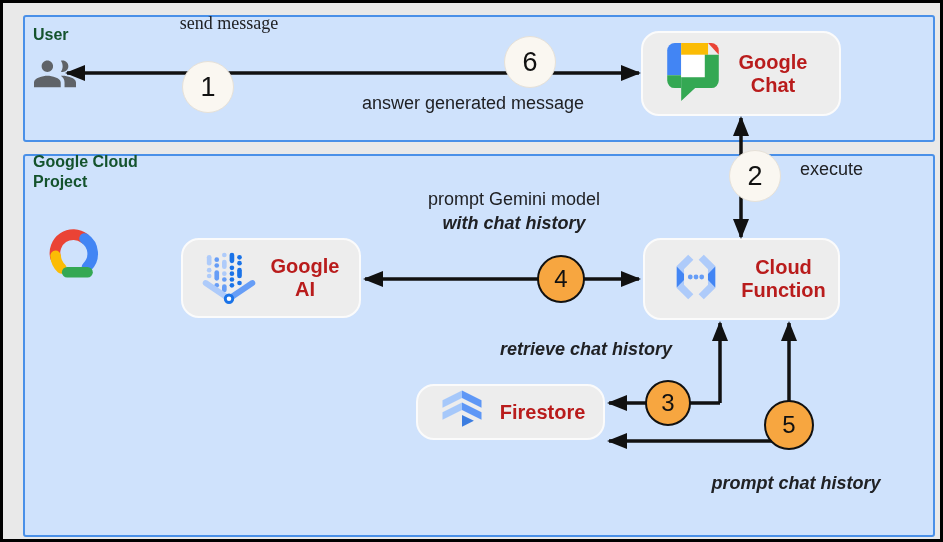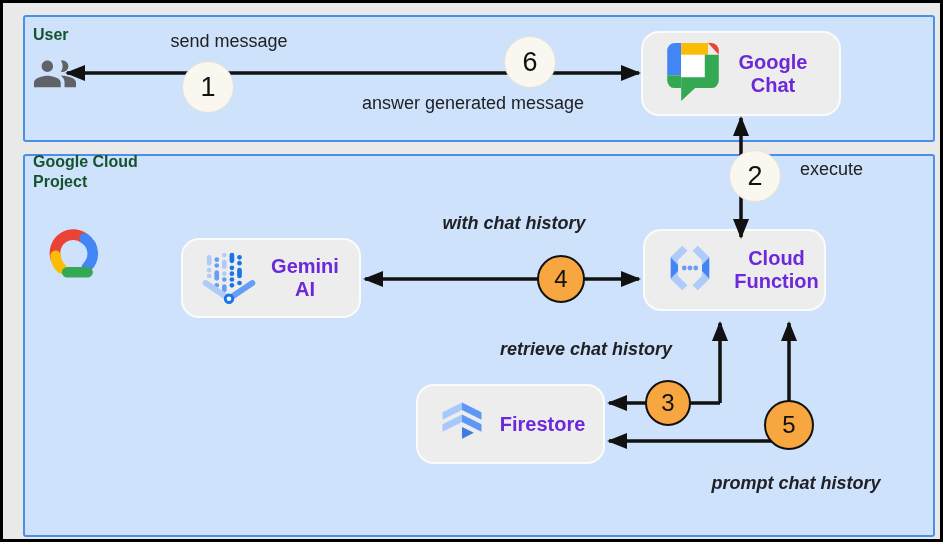--- a/index.html
+++ b/index.html
@@ -4,34 +4,34 @@
 <style>
   html,body{margin:0;padding:0;background:#cfcfcf;font-family:"Liberation Sans",sans-serif;}
   #stage{position:relative;width:943px;height:542px;background:#e9e9e9;border:3px solid #000;box-sizing:border-box;overflow:hidden;}
   .zone{position:absolute;background:#cfe2fc;border:2px solid #4a90e8;border-radius:3px;box-sizing:border-box;z-index:1;}
   #zone-user{left:20px;top:12px;width:912px;height:127px;}
   #zone-gcp{left:20px;top:151px;width:912px;height:383px;}
   .zone-label{position:absolute;font-size:16px;color:#14532d;z-index:5;line-height:1.25;font-weight:bold;}
   #user-label{left:30px;top:22px;}
   #gcp-label{left:30px;top:149px;width:145px;}
   .node{position:absolute;background:#ededed;border:2px solid #fbfbfb;border-radius:18px;display:flex;align-items:center;justify-content:center;gap:12px;box-sizing:border-box;z-index:4;}
-  .node .label{font-size:20px;font-weight:bold;color:#6d28d9;text-align:center;line-height:1.15;}
+  .node .label{font-size:20px;font-weight:bold;color:#b91c1c;text-align:center;line-height:1.15;}
   #node-chat{left:638px;top:28px;width:200px;height:85px;}
   #node-chat .label{width:84px;}
   #node-vertex{left:178px;top:235px;width:180px;height:80px;}
   #node-vertex .label{width:72px;}
-  #node-cf{left:640px;top:226px;width:183px;height:82px;padding-left:18px;}
+  #node-cf{left:640px;top:235px;width:197px;height:82px;padding-left:18px;}
   #node-cf .label{width:98px;}
-  #node-firestore{left:413px;top:381px;width:189px;height:80px;}
+  #node-firestore{left:413px;top:381px;width:189px;height:56px;}
   #node-firestore .label{white-space:nowrap;}
   .icon{flex:0 0 auto;display:block;}
   .note{position:absolute;font-size:18px;color:#202124;z-index:5;white-space:nowrap;}
   .note.center{transform:translateX(-50%);}
   .note.bold{font-weight:bold;font-style:italic;}
-  #note-send{left:226px;top:28px;}
+  #note-send{left:226px;top:10px;font-family:Liberation Serif, serif;}
   #note-answer{left:470px;top:90px;text-align:center;}
   #note-execute{left:797px;top:156px;}
   #note-prompt1{left:511px;top:186px;}
   #note-prompt2{left:511px;top:210px;}
   #note-retrieve{left:583px;top:336px;}
   #note-update{left:793px;top:470px;}
   #arrows{position:absolute;left:0;top:0;width:943px;height:542px;z-index:5;pointer-events:none;}
   .badge{position:absolute;border-radius:50%;display:flex;align-items:center;justify-content:center;color:#111;z-index:6;box-sizing:border-box;}
   .badge.neutral{width:52px;height:52px;background:#faf7f1;border:1px solid #e6e1d8;font-size:27px;}
   .badge.orange{background:#f7a640;border:2.5px solid #111;font-size:24px;}
@@ -138,21 +138,21 @@
           <circle cx="33" cy="8" r="2"></circle>
             <circle cx="33" cy="13" r="2"></circle>
             <rect x="31" y="17" width="4" height="9" rx="2"></rect>
             <circle cx="33" cy="30" r="2"></circle>
         </g>
         <path d="M4 30 L24 43.5" stroke="#aecbfa" stroke-width="5" stroke-linecap="round" fill="none"></path>
         <path d="M44 30 L24 43.5" stroke="#669df6" stroke-width="5" stroke-linecap="round" fill="none"></path>
         <circle cx="24" cy="43.5" r="3.2" fill="#fff" stroke="#1a73e8" stroke-width="2.5"></circle>
       </svg>
     </span>
-    <span class="label">Gemini AI</span>
+    <span class="label">Google AI</span>
   </div>
 
   <div class="node" id="node-cf">
     <span class="icon">
       <svg width="54" height="50" viewBox="0 0 48 48">
         <polyline points="19,5 9,15 9,33 19,43" fill="none" stroke="#aecbfa" stroke-width="7"></polyline>
         <polygon points="5.5,14 12.5,21 12.5,27 5.5,34" fill="#4285f4"></polygon>
         <polyline points="29,5 39,15 39,33 29,43" fill="none" stroke="#aecbfa" stroke-width="7"></polyline>
         <polygon points="42.5,14 35.5,21 35.5,27 42.5,34" fill="#4285f4"></polygon>
         <circle cx="18.5" cy="24" r="2.3" fill="#669df6"></circle>
@@ -179,17 +179,18 @@
   <div class="badge neutral" id="badge-1">1</div>
   <div class="badge neutral" id="badge-6">6</div>
   <div class="badge neutral" id="badge-2">2</div>
   <div class="badge orange" id="badge-4">4</div>
   <div class="badge orange" id="badge-3">3</div>
   <div class="badge orange" id="badge-5">5</div>
 
   <div class="note center" id="note-send">send message</div>
   <div class="note center" id="note-answer">answer generated message</div>
   <div class="note" id="note-execute">execute</div>
+  <div class="note center" id="note-prompt1">prompt Gemini model</div>
   <div class="note center bold" id="note-prompt2">with chat history</div>
   <div class="note center bold" id="note-retrieve">retrieve chat history</div>
   <div class="note center bold" id="note-update">prompt chat history</div>
 
 </div>
 
 </body></html>

